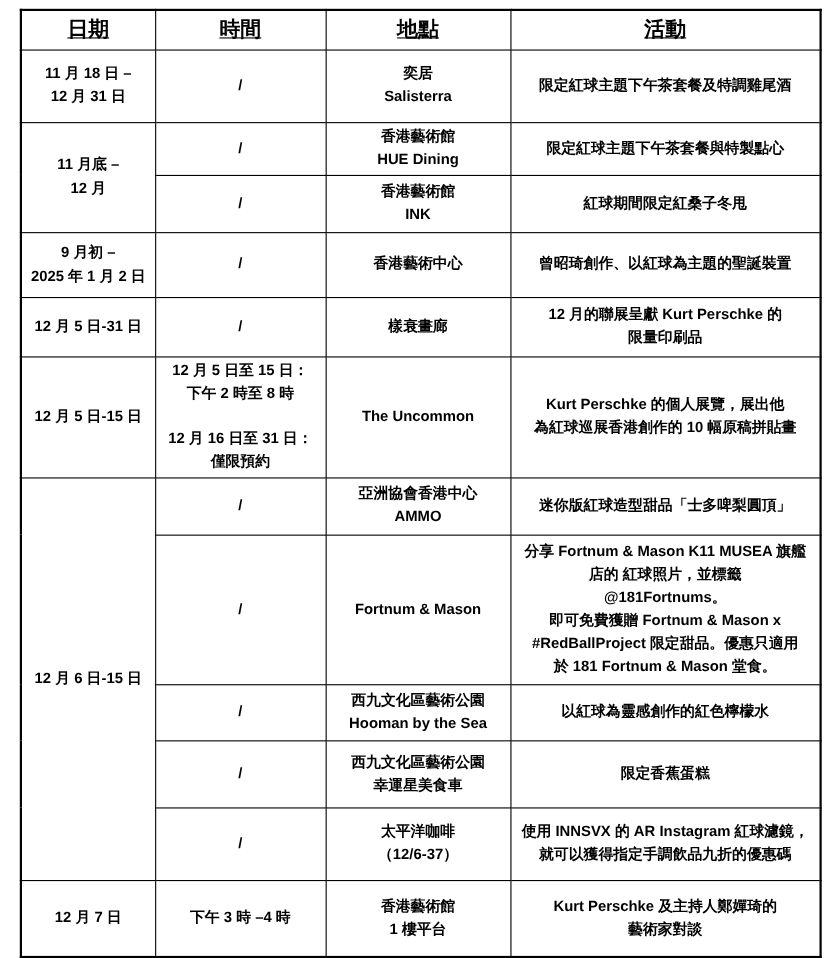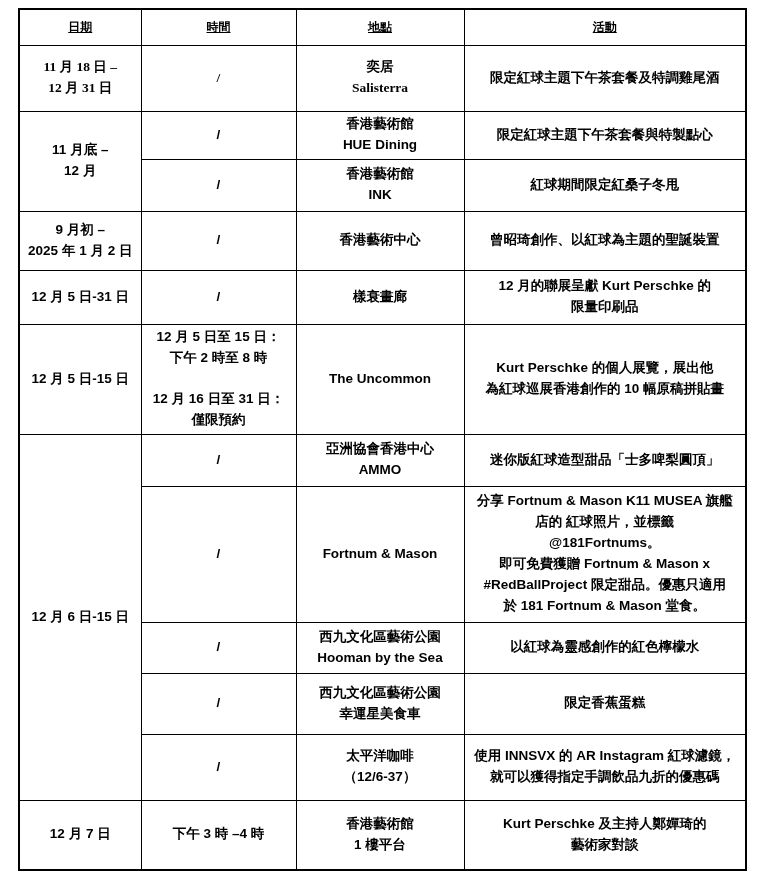--- a/index.html
+++ b/index.html
@@ -13,21 +13,21 @@
     border-collapse:collapse;table-layout:fixed;width:727px;
     border:2.5px solid #000;
   }
   .schedule th,.schedule td{
     border:1.7px solid #000;
     text-align:center;vertical-align:middle;
     padding:2px 5px;
     font-size:13.5px;line-height:1.55;
     overflow:hidden;
   }
-  .schedule th{font-size:12px;text-align:center;}
+  .schedule th{font-size:19px;text-align:center;}
   .th-label{text-decoration:underline;}
   .cell-line{min-height:1.55em;white-space:nowrap;}
   .u{}
 </style>
 </head>
 <body>
 
 <div class="page">
   <table class="schedule">
     <colgroup>
@@ -38,21 +38,21 @@
     </colgroup>
     <thead>
       <tr style="height:36px;">
         <th><span class="th-label">日期</span></th>
         <th><span class="th-label">時間</span></th>
         <th><span class="th-label">地點</span></th>
         <th><span class="th-label">活動</span></th>
       </tr>
     </thead>
     <tbody>
-        <tr style="height: 66px; font-family: Liberation Serif, serif;">
+        <tr style="height: 66px;">
           <td>
             <div class="cell-line">11 月 18 日 –</div>
             <div class="cell-line">12 月 31 日</div>
           </td>
           <td>
             <div class="cell-line">/</div>
           </td>
           <td>
             <div class="cell-line">奕居</div>
             <div class="cell-line">Salisterra</div>

